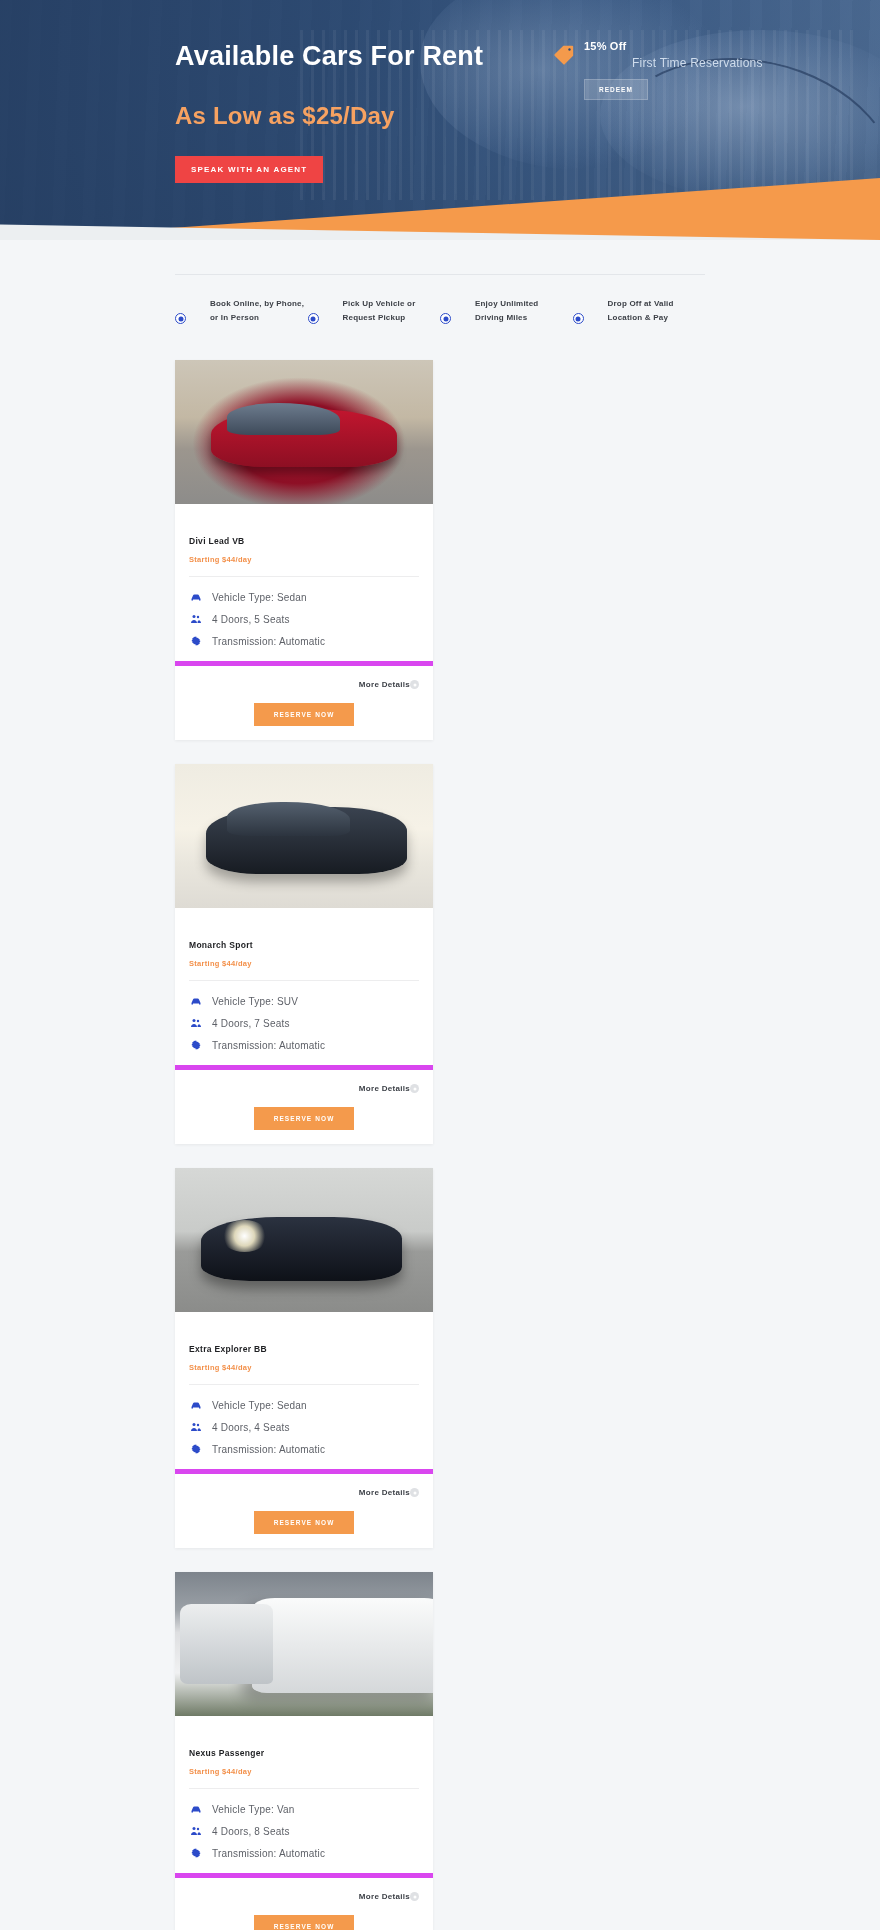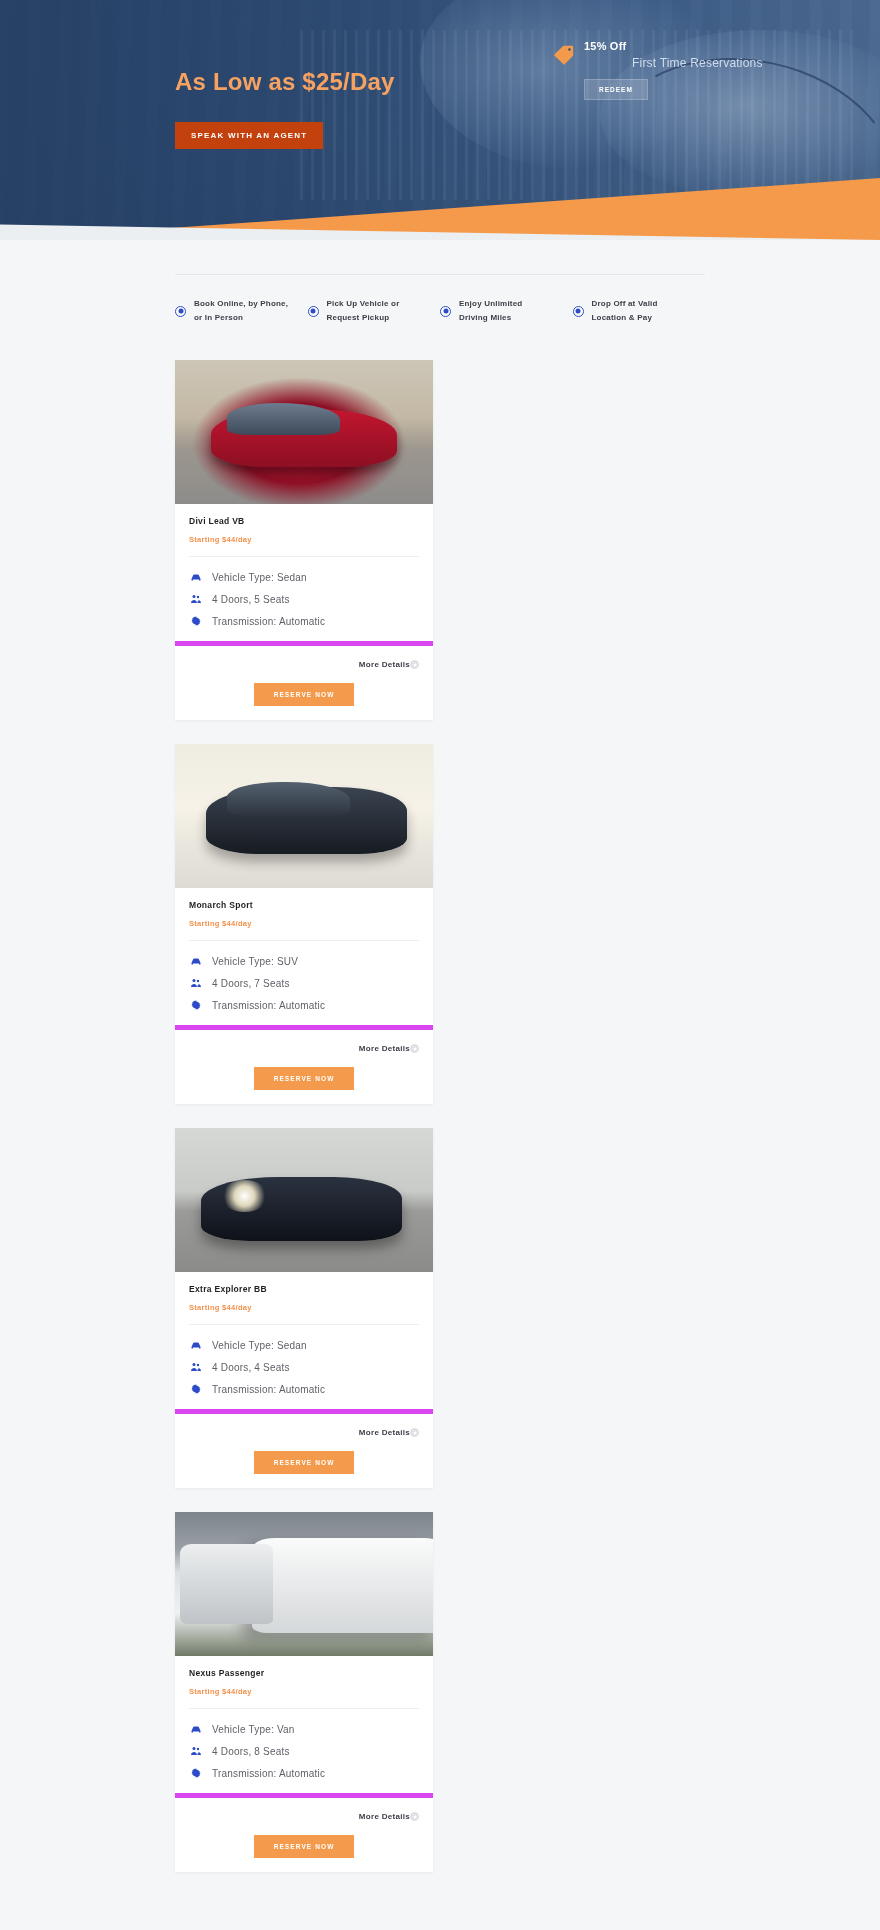--- a/index.html
+++ b/index.html
@@ -66,21 +66,21 @@
   .hero-title {
     color:#ffffff; font-size:27px; font-weight:bold; letter-spacing:.2px;
     line-height:1.25;
   }
   .hero-sub {
     color:#f7a261; font-size:24px; font-weight:bold; margin-top:28px;
     letter-spacing:.2px;
   }
   .hero-cta {
     display:inline-block; margin-top:26px;
-    background:#c2410c; color:#ffffff;
+    background:#ef4444; color:#ffffff;
     font-size:8px; font-weight:bold; letter-spacing:1.2px;
     padding:9px 16px; border:0; cursor:pointer;
   }
   .promo {
     position:absolute; z-index:6; left:553px; top:40px;
     display:flex; align-items:flex-start; gap:9px;
   }
   .promo-tag { margin-top:4px; }
   .promo-text .promo-h { color:#ffffff; font-size:11px; font-weight:bold; letter-spacing:.2px;}
   .promo-text .promo-p { color:#cfdcec; font-size:12px; margin-top:4px; letter-spacing:.2px;margin-left:48px;}
@@ -96,21 +96,21 @@
   .main { position:relative; background:#f4f6f8; padding:0 0 0 0; }
   .wrap { width:880px; position:relative; }
   .section-title {
     margin:62px 0 0 175px; font-size:21px; font-weight:bold; color:#1f2023;
     letter-spacing:.1px;
   }
   .steps {
     margin:34px 175px 0 175px; border-top:1px solid #e3e6ea; padding-top:22px;
     display:flex; gap:0;
   }
-  .step { display:flex; align-items:center; gap:8px; width:25%; }
+  .step { display:flex; align-items:flex-end; gap:24px; width:25%; }
   .step-dot {
     flex:0 0 auto; width:11px; height:11px; border-radius:50%;
     border:1.5px solid #2c4bc9; background:#fff; position:relative; margin-top:1px;
   }
   .step-dot::after{
     content:""; position:absolute; left:50%; top:50%; transform:translate(-50%,-50%);
     width:5px; height:5px; border-radius:50%; background:#2c4bc9;
   }
   .step-label { font-size:8px; font-weight:bold; color:#3b3f46; line-height:1.7; letter-spacing:.2px; }
 
@@ -171,21 +171,21 @@
     border-radius:12% 10% 6% 8%;
     background:linear-gradient(180deg,#fafbfb,#d5d8da);
     box-shadow:-10px 6px 14px rgba(0,0,0,.25);
   }
   .ph-trucks::after{
     content:""; position:absolute; left:2%; top:22%; width:36%; height:56%;
     border-radius:12% 10% 6% 8%;
     background:linear-gradient(180deg,#eceeef,#bfc4c8);
   }
 
-  .card-body { padding:12px 14px 0 14px; }
+  .card-body { padding:12px 14px 0 14px;margin-top:20px; }
   .card-name { font-size:8.5px; font-weight:bold; color:#1f2023; letter-spacing:.3px; }
   .card-price { font-size:7.5px; font-weight:bold; color:#f3904a; margin-top:9px; letter-spacing:.3px; }
   .card-sep { height:1px; background:#ededee; margin:12px 0 0 0; }
   .spec-list { padding:12px 14px 12px 14px; }
   .spec { display:flex; align-items:center; gap:10px; height:16px; margin-bottom:6px; }
   .spec:last-child{ margin-bottom:0; }
   .spec-ic { width:13px; height:13px; flex:0 0 auto; display:flex; align-items:center; justify-content:center; }
   .spec-tx { font-size:10px; color:#5e6168; letter-spacing:.2px; }
   .more {
     border-top:5px solid #d946ef;
@@ -213,20 +213,21 @@
 
   <section class="hero">
     <div class="hero-photo"></div>
     <div class="hero-grilles"></div>
     <div class="hero-arc"></div>
     <div class="hero-stripe-dark"></div>
     <div class="hero-stripe"></div>
     <div class="hero-bottom-white"></div>
 
     <div class="hero-inner">
+      <div class="hero-title">Available Cars For Rent</div>
       <div class="hero-sub">As Low as $25/Day</div>
       <button class="hero-cta">SPEAK WITH AN AGENT</button>
     </div>
 
     <div class="promo">
       <span class="promo-tag">
         <svg width="22" height="22" viewBox="0 0 24 24">
           <path d="M11.5 2H21a1 1 0 0 1 1 1v9.5a1 1 0 0 1-.3.7l-9 9a1 1 0 0 1-1.4 0l-9.5-9.5a1 1 0 0 1 0-1.4l9.5-9.5A1 1 0 0 1 11.5 2z" fill="#f49a4c"></path>
           <circle cx="18" cy="6" r="1.3" fill="#2d4972"></circle>
         </svg>

